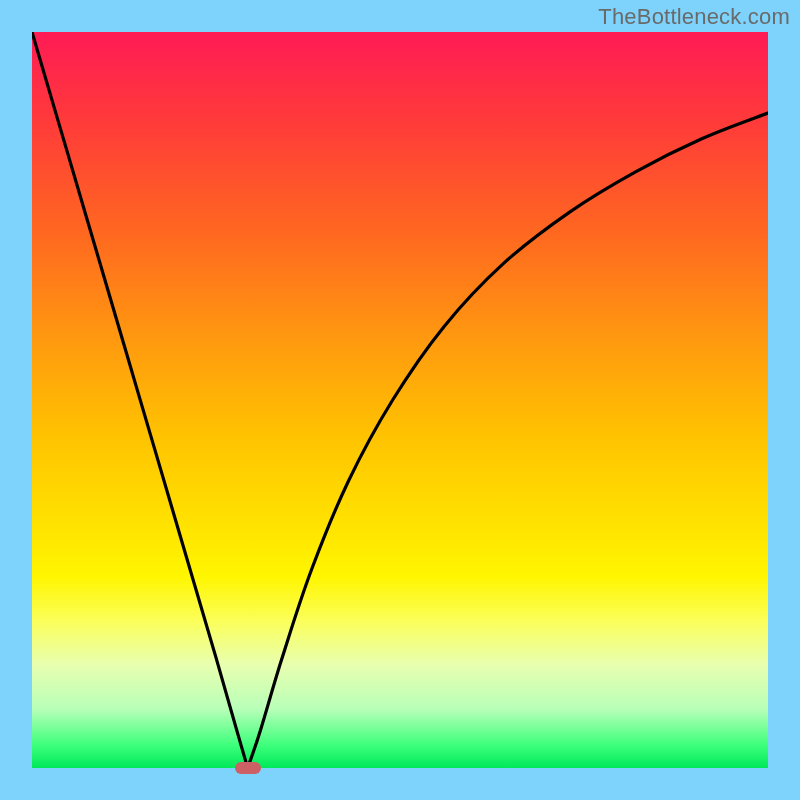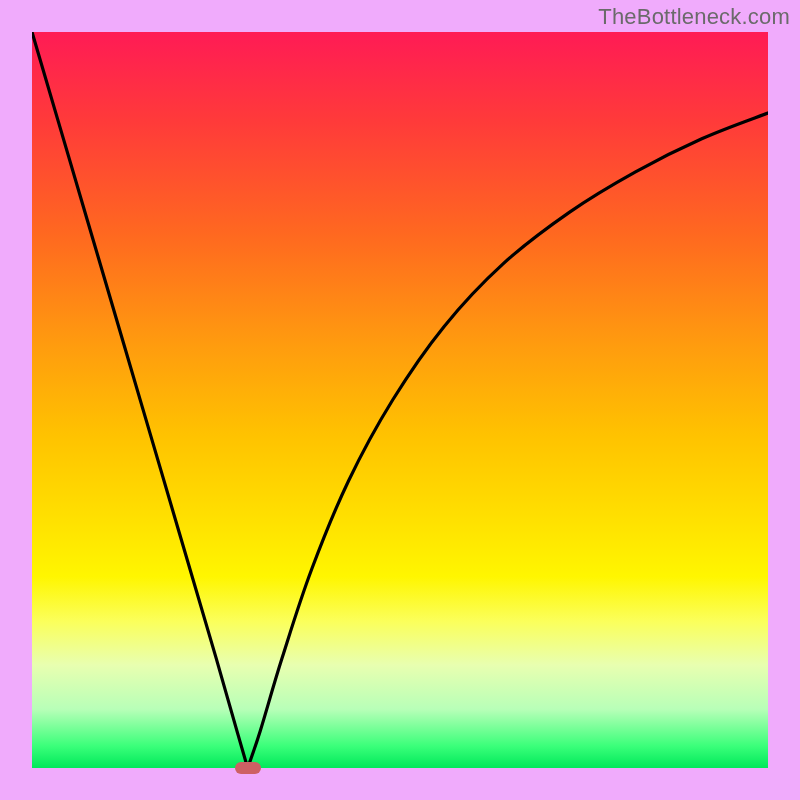--- a/index.html
+++ b/index.html
@@ -8,21 +8,21 @@
     width: 800px;
     height: 800px;
     overflow: hidden;
     background: #000;
     font-family: Arial, Helvetica, sans-serif;
   }
   .frame {
     position: relative;
     width: 800px;
     height: 800px;
-    background: #f0abfc;
+    background: #7dd3fc;
   }
   .plot {
     position: absolute;
     left: 32px;
     top: 32px;
     width: 736px;
     height: 736px;
     background: linear-gradient(
       to bottom,
       #ff1b55 0%,

